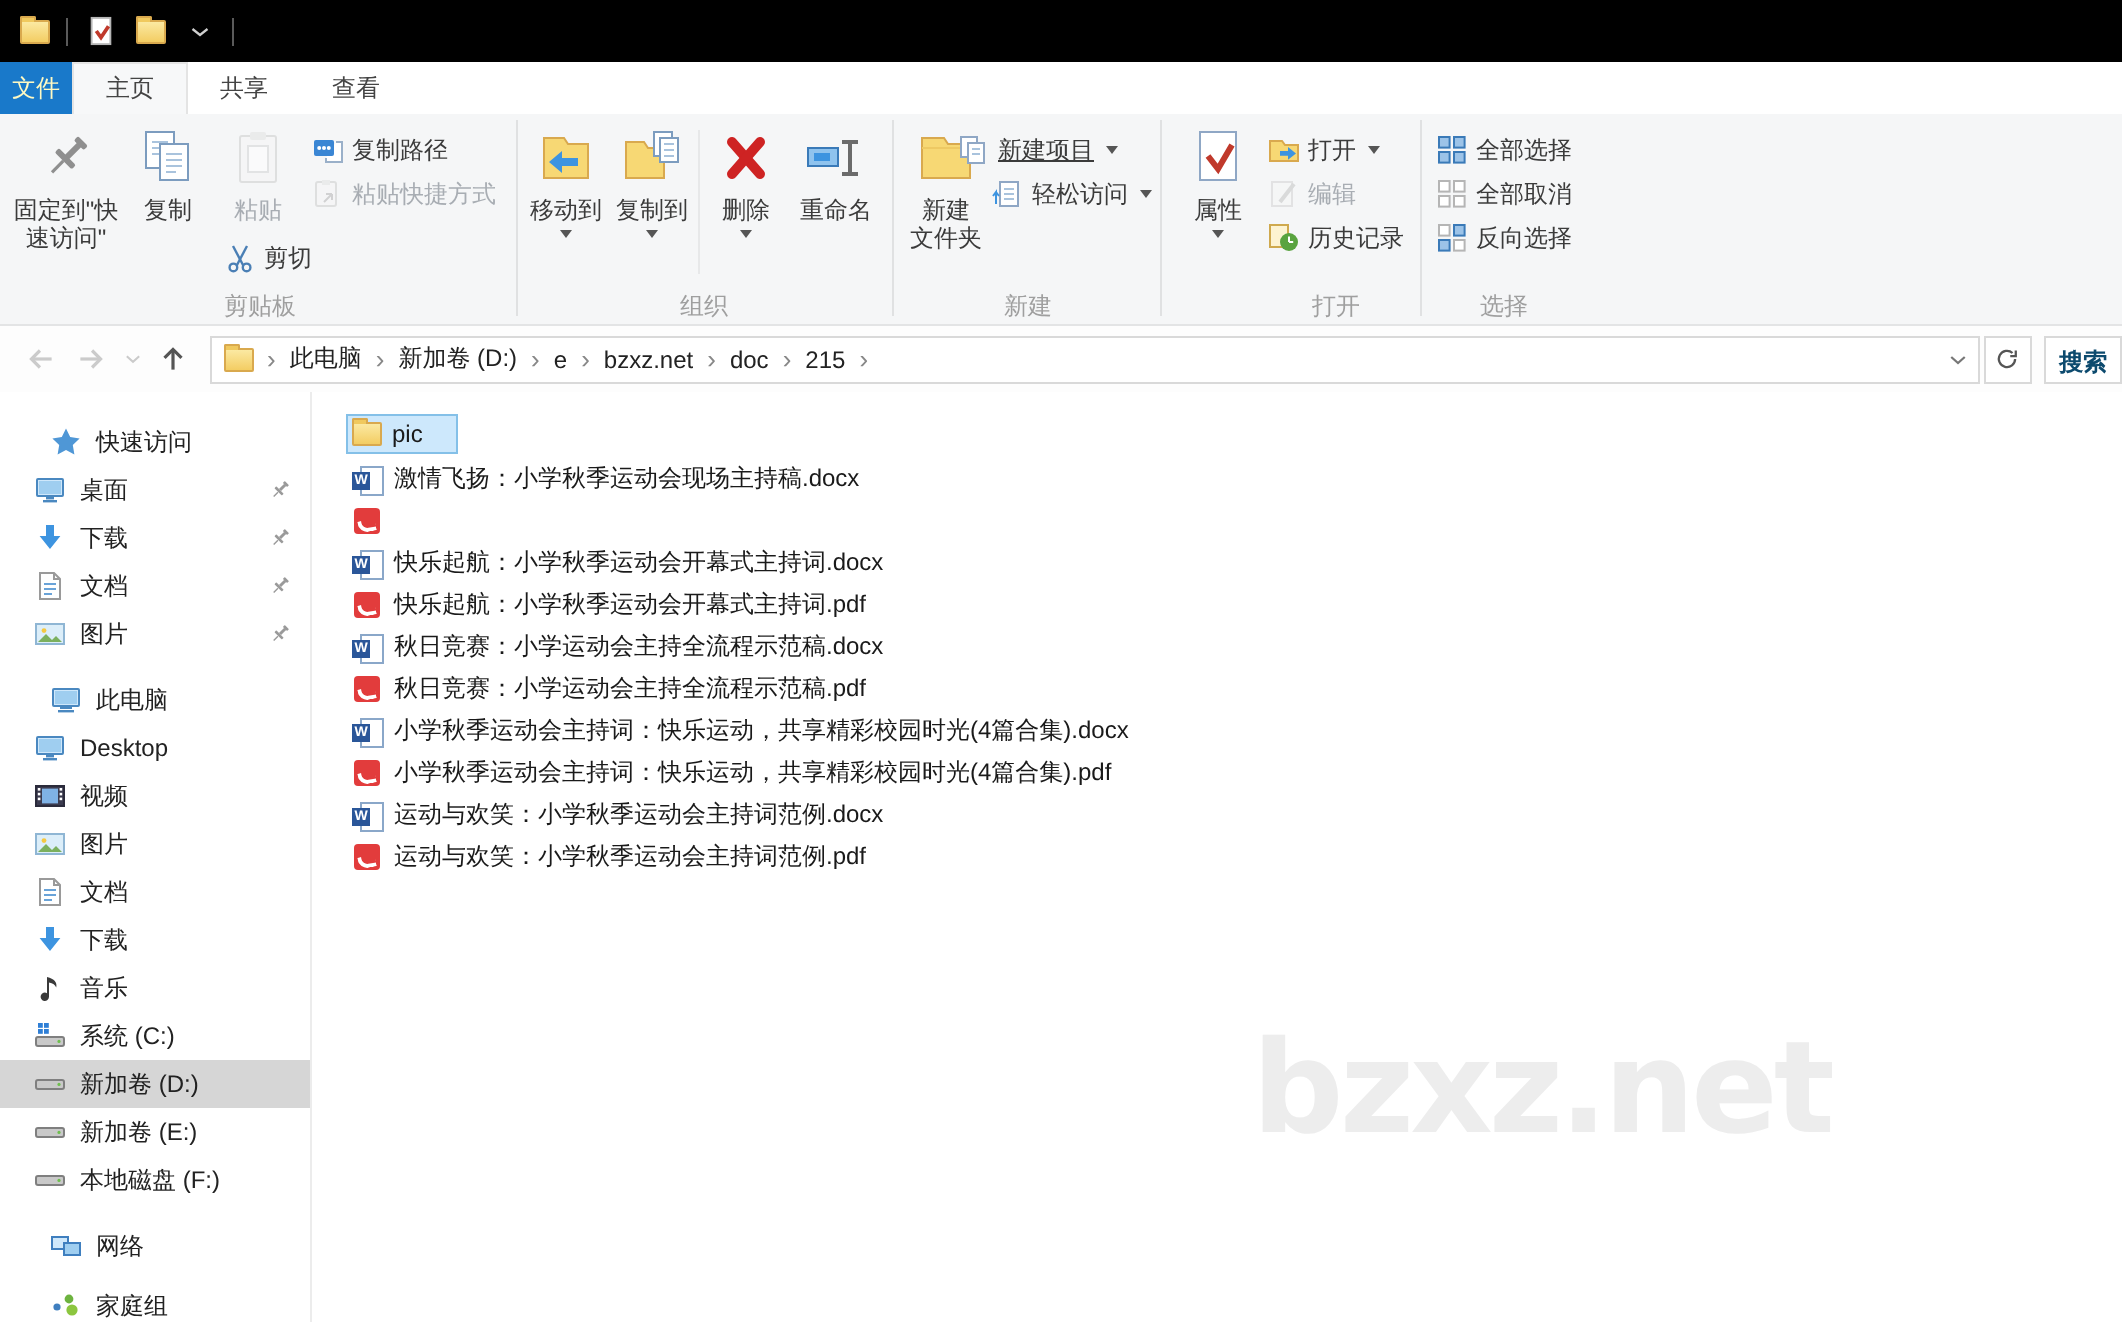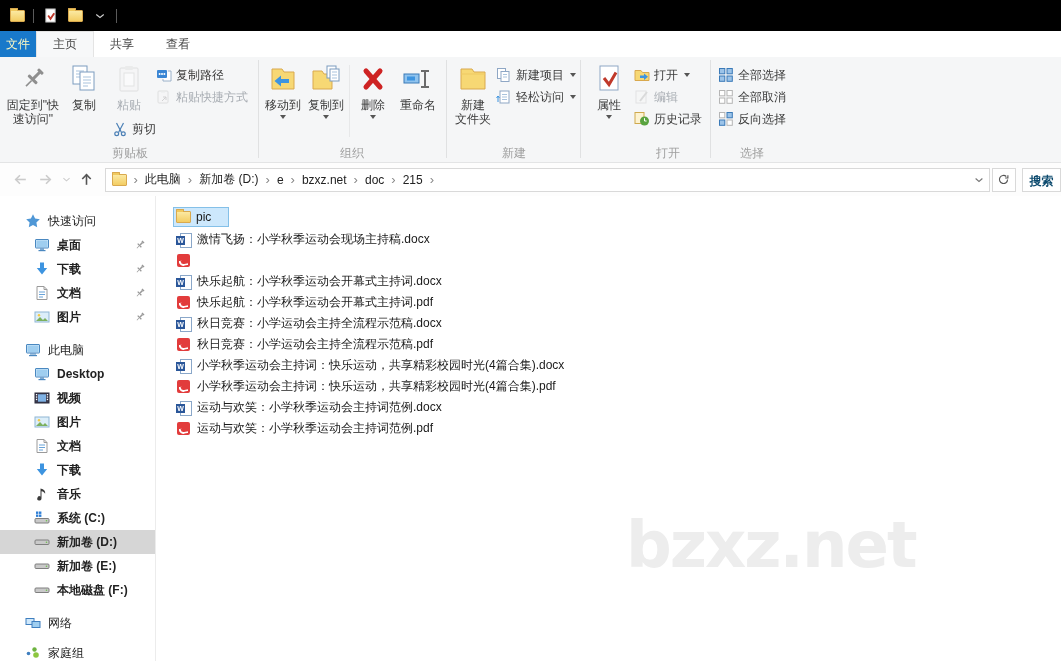--- a/index.html
+++ b/index.html
@@ -39,21 +39,21 @@
   .crumb-sep { color:#888; padding:0 3px; font-size:13px; }
   .addr-spacer { flex:1; }
   .refreshbtn { width:24px; height:24px; border:1px solid #d9d9d9; background:#fff; margin-left:2px; display:flex; align-items:center; justify-content:center; }
   .searchbox { width:40px; height:24px; border:1px solid #d9d9d9; background:#fff; margin-left:6px; padding:4px 0 0 7px; color:#0c4a6e; overflow:hidden; white-space:nowrap;font-weight:bold; }
 
   
   .main { display:flex; height:465px; }
   .sidebar { width:156px; border-right:1px solid #ececec; padding-top:13px; flex:0 0 156px; }
   .srow { height:24px; display:flex; align-items:center; gap:7px; position:relative; color:#222; }
   .srow.lvl0 { padding-left:25px; }
-  .srow.lvl1 { padding-left:34px;font-weight:bold; }
+  .srow.lvl1 { padding-left:17px; }
   .srow.sel { background:#d6d6d6; }
   .srow svg.sic { width:16px; height:16px; flex:0 0 16px; }
   .pin { position:absolute; right:9px; top:6px; width:12px; height:12px; }
   .sgap8 { height:9px; } .sgap6 { height:6px; }
 
   .content { position:relative; flex:1; padding-top:9px; }
   .frow { height:21px; display:flex; align-items:center; gap:5px; padding-left:20px; color:#1a1a1a; }
   .picsel { display:inline-flex; align-items:center; gap:5px; background:#cde8fc; border:1px solid #84c0e8; padding:2px 17px 2px 2px; }
 
   
@@ -221,21 +221,21 @@
     <div class="gdiv" style="left:446px;"></div>
 
     <div class="bigbtn" style="left:450px;width:46px;">
       <svg class="bicon" viewBox="0 0 32 32">
           <path d="M4 6h11l2 3h11v17H4z" fill="#f7d874" stroke="#d9a94e"></path>
           <path d="M4 11h24" stroke="#eec963" fill="none"></path>
         </svg>
       <span>新建</span><br>
       <span>文件夹</span>
     </div>
-    <div class="smallbtn" style="left:496px;top:8px;">
+    <div class="smallbtn" style="left:479px;top:8px;text-decoration:underline;">
       <svg viewBox="0 0 16 16">
           <rect x="1.5" y="1.5" width="8" height="10" fill="#fff" stroke="#8fa7c5"></rect>
           <rect x="5" y="4.5" width="8" height="10" fill="#fff" stroke="#8fa7c5"></rect>
           <g stroke="#a9c3dd">
             <line x1="7" y1="7.5" x2="11" y2="7.5"></line>
             <line x1="7" y1="10" x2="11" y2="10"></line>
           </g>
         </svg>
       <span>新建项目</span>
       <div class="caret inline"></div>

